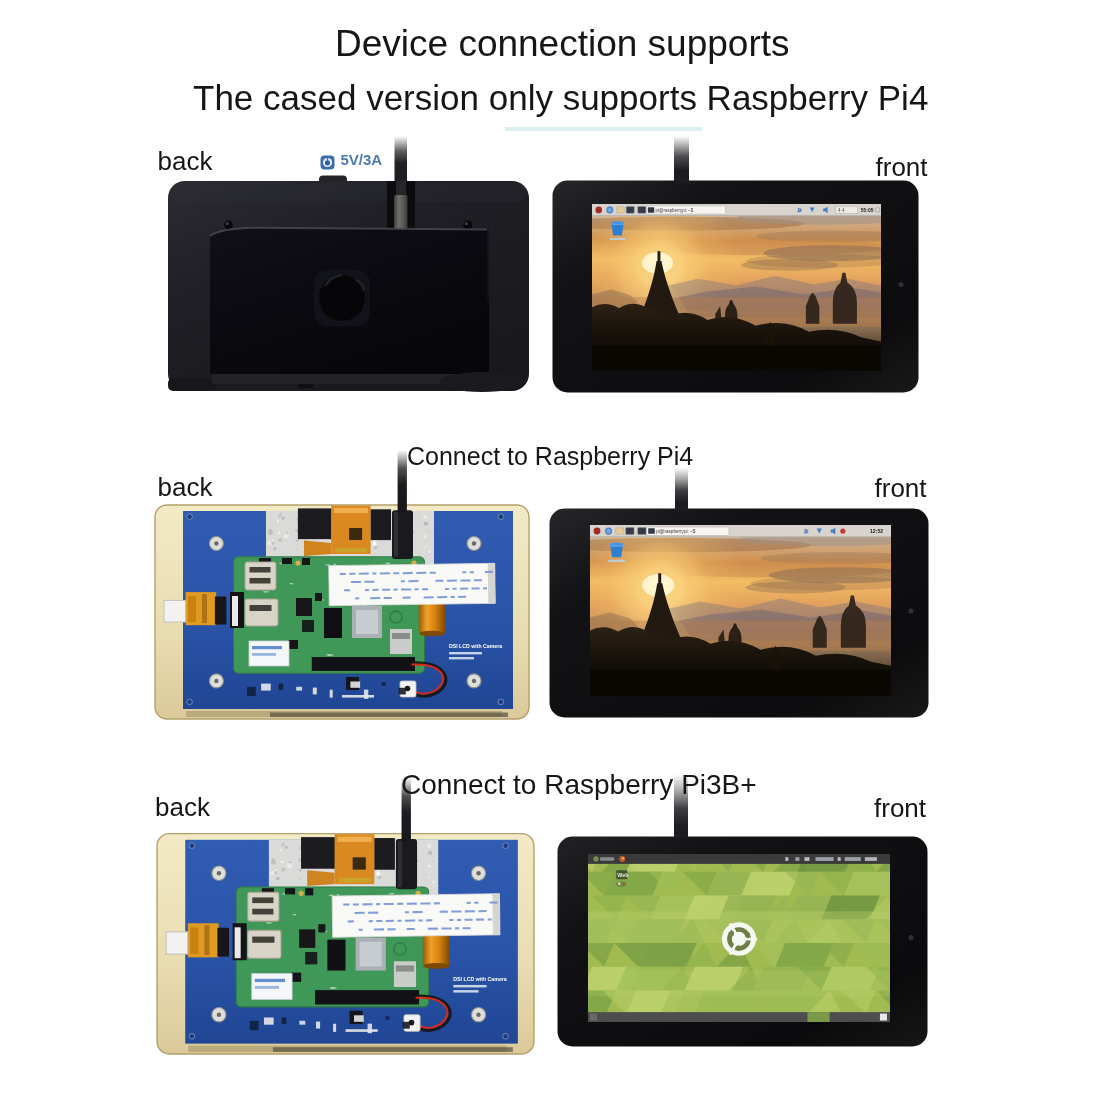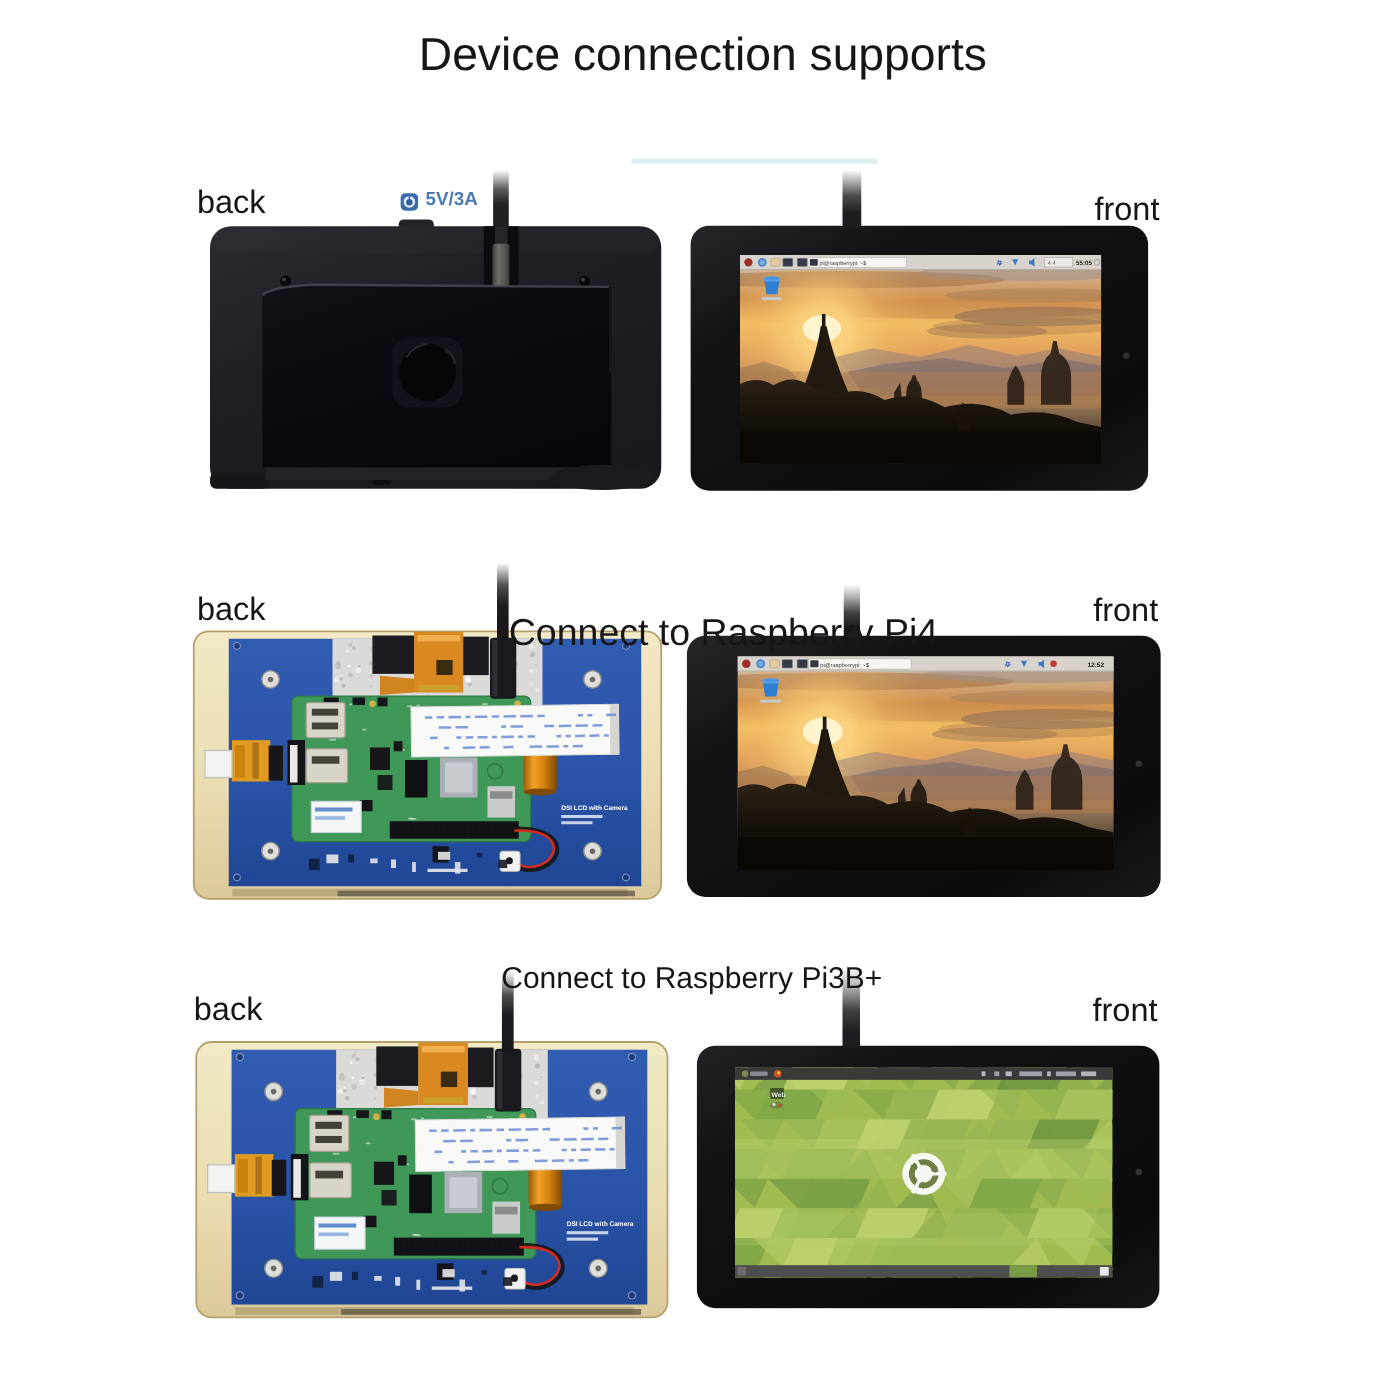--- a/index.html
+++ b/index.html
@@ -1,23 +1,24 @@
 <!DOCTYPE html>
 <html><head><meta charset="utf-8"><style>
 html,body{margin:0;padding:0;background:#fff;}
 #c{position:relative;width:1100px;height:1100px;overflow:hidden;background:#fff;
    font-family:"Liberation Sans",sans-serif;}
 .abs{position:absolute;}
 .t{position:absolute;white-space:nowrap;color:#161616;z-index:20;}
 </style></head><body>
 <div id="c">
 <div class="t" id="t1" style="left:335px;top:23px;font-size:37px;">Device connection supports</div>
+<div class="t" id="t2" style="left:193px;top:78px;font-size:35px;">The cased version only supports Raspberry Pi4</div>
 <div class="abs" style="left:505px;top:127px;width:197px;height:3.5px;background:#c5e6e8;opacity:0.6;"></div>
-<div class="t" id="s1" style="left:407px;top:442px;font-size:30px;margin-top:48px;">Connect to Raspberry Pi4</div>
-<div class="t" id="s2" style="left:401px;top:769px;font-size:24px;">Connect to Raspberry Pi3B+</div>
+<div class="t" id="s1" style="left:407px;top:442px;font-size:25px;">Connect to Raspberry Pi4</div>
+<div class="t" id="s2" style="left:401px;top:769px;font-size:28px;">Connect to Raspberry Pi3B+</div>
 <div class="t" id="b1" style="left:157.5px;top:146px;font-size:26px;">back</div>
 <div class="t" id="f1" style="left:875.5px;top:152px;font-size:26px;">front</div>
 <div class="t" id="b2" style="left:157.5px;top:472px;font-size:26px;">back</div>
 <div class="t" id="f2" style="left:874.5px;top:473px;font-size:26px;">front</div>
 <div class="t" id="b3" style="left:155px;top:792px;font-size:26px;">back</div>
 <div class="t" id="f3" style="left:874px;top:793px;font-size:26px;">front</div>
 <div class="abs" style="left:320px;top:154px;width:80px;height:16px;">
 <svg width="15" height="15" viewBox="0 0 15 15" style="vertical-align:-2px">
         <rect x="0.5" y="0.5" width="14" height="14" rx="4" fill="#3a6cac"></rect>
         <circle cx="7.5" cy="7.5" r="4.6" fill="#e8eef6"></circle>

